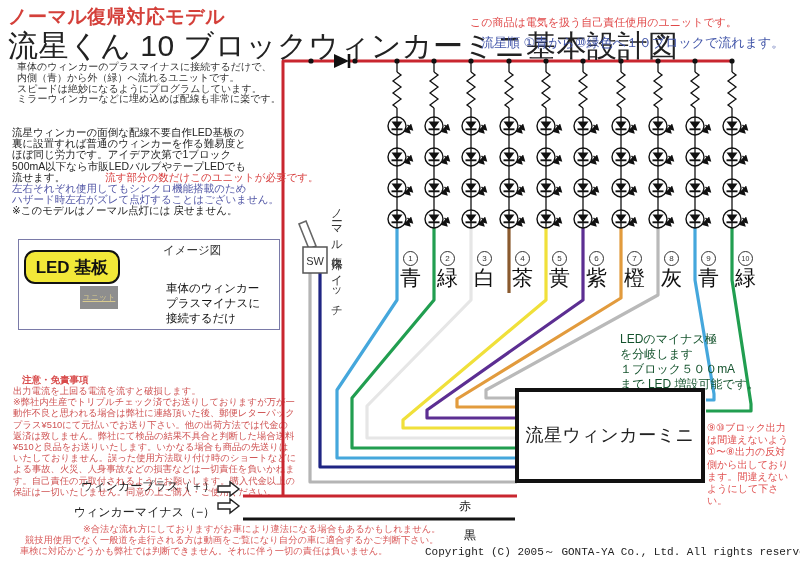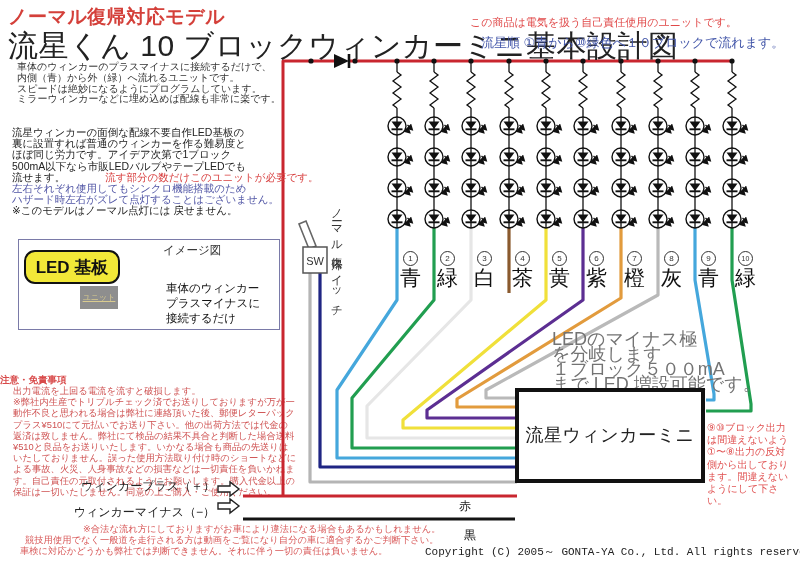--- a/index.html
+++ b/index.html
@@ -14,34 +14,34 @@
   .t-red{color:#d84040;margin-left:40px;}
   .t-blue{color:#5055a5;}
   #figure-box{left:18px;top:239px;width:260px;height:89px;border:1.5px solid #7a7aa8;background:#fff;z-index:1;}
   #figure-caption{left:163px;top:243px;font-size:11.5px;color:#333;z-index:2;}
   #led-board{left:24px;top:250px;width:92px;height:30px;background:#f2e838;border:2.5px solid #111;
              border-radius:11px;display:flex;align-items:center;justify-content:center;
              font-size:17px;font-weight:700;color:#111;z-index:2;text-align:right;}
   #unit-chip{left:80px;top:286px;width:38px;height:23px;background:#8e8e8e;display:flex;align-items:center;
              justify-content:center;font-size:8px;color:#d9cb8f;z-index:2;text-decoration:underline;}
   #connect-caption{left:166px;top:281px;font-size:11.5px;line-height:15.2px;color:#111;z-index:2;}
-  #disclaimer-title{left:0;top:374px;font-size:9.5px;font-weight:700;color:#d84a4a;}
+  #disclaimer-title{left:22px;top:374px;font-size:9.5px;font-weight:700;color:#d84a4a;}
   #disclaimer-body{left:13px;top:386px;font-size:9.3px;line-height:11.2px;color:#cf5252;width:286px;white-space:pre-line;}
   #plus-label{right:585px;top:478px;font-size:12px;color:#222;white-space:nowrap;}
   #minus-label{right:585px;top:504px;font-size:12px;color:#222;white-space:nowrap;}
   #red-wire-label{left:459px;top:498px;font-size:12px;color:#222;}
   #black-wire-label{left:464px;top:527px;font-size:12px;color:#222;}
   .legal{font-size:9.3px;color:#d85858;white-space:nowrap;}
   #legal1{left:83px;top:523px;}
   #legal2{left:25px;top:534px;}
   #legal3{left:20px;top:545px;}
   #copyright{left:425px;top:544px;font-size:11px;color:#222;font-family:"Liberation Mono","DejaVu Sans Mono",monospace;white-space:nowrap;}
   #self-note{left:470px;top:15px;font-size:11px;color:#e04848;}
   #flow-note{left:481px;top:34px;font-size:13px;color:#4054a8;}
-  #minus-branch-note{left:552px;top:332px;font-size:18px;line-height:15px;color:#737373;z-index:2;}
+  #minus-branch-note{left:620px;top:332px;font-size:12px;line-height:15px;color:#14532d;z-index:2;}
   #output-note{left:707px;top:422px;font-size:10px;line-height:12.2px;color:#e05050;z-index:2;width:90px;}
   #unit-box{left:515px;top:388px;width:190px;height:95px;box-sizing:border-box;border:4.5px solid #111;
             background:#fff;display:flex;flex-direction:column;align-items:center;justify-content:center;
             font-size:18px;line-height:25px;color:#222;z-index:2;letter-spacing:.5px;}
   #sw-caption{left:329px;top:200px;writing-mode:vertical-rl;text-orientation:upright;font-size:11.5px;
               letter-spacing:2px;color:#333;height:170px;z-index:2;}
   #circuit{position:absolute;left:0;top:0;z-index:1;}
   .blk-no{position:absolute;top:251px;width:13px;height:13px;border:1.2px solid #333;border-radius:50%;
           background:#fff;font-size:8px;display:flex;align-items:center;justify-content:center;color:#333;z-index:2;}
   .blk-name{position:absolute;top:264px;font-size:21px;color:#111;font-weight:500;z-index:2;}

